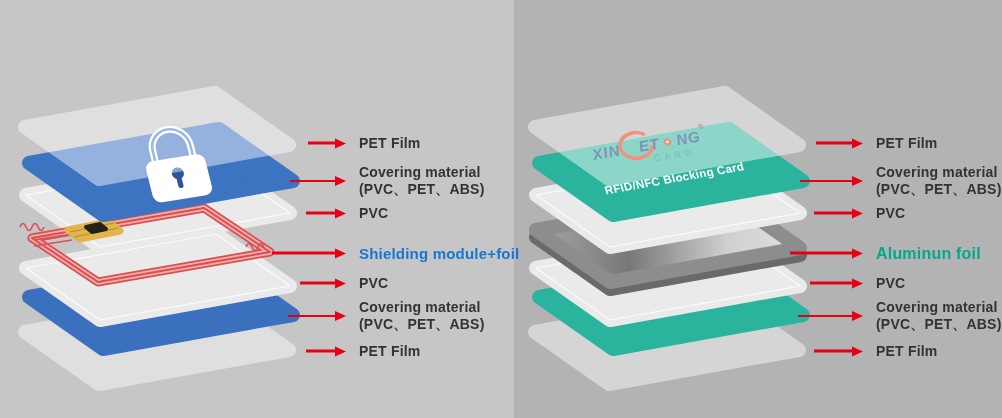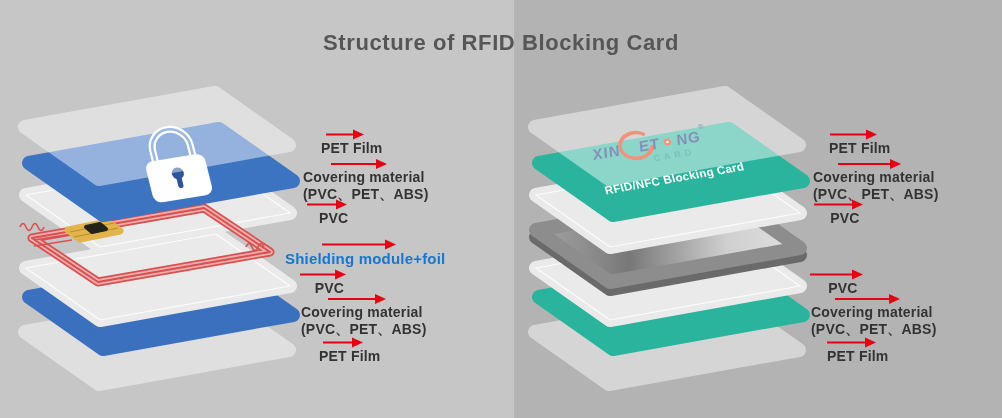--- a/index.html
+++ b/index.html
@@ -5,21 +5,21 @@
   html,body{margin:0;padding:0;}
   body{font-family:"Liberation Sans",sans-serif;}
   #canvas{position:relative;width:1002px;height:418px;overflow:hidden;background:#c5c5c5;}
   .bg-left{position:absolute;left:0;top:0;width:514px;height:418px;background:#c6c6c6;}
   .bg-right{position:absolute;left:514px;top:0;right:0;height:418px;background:#b3b3b3;}
   .title{position:absolute;top:30px;left:0;width:100%;text-align:center;
          font-size:22px;font-weight:700;color:#565656;letter-spacing:.6px;}
   .stack{position:absolute;top:80px;width:340px;height:338px;}
   #stackL{left:2px;}
   #stackR{left:512px;}
-  .row{position:absolute;display:flex;align-items:center;transform:translateY(-50%);flex-direction:column;}
+  .row{position:absolute;display:flex;align-items:center;transform:translateY(-50%);}
   .arrow{display:flex;align-items:center;}
   .shaft{height:2.5px;background:#e60014;}
   .head{width:0;height:0;border-left:11px solid #e60014;border-top:5.5px solid transparent;border-bottom:5.5px solid transparent;}
   .lbl{margin-left:13px;font-size:14px;font-weight:700;color:#333;letter-spacing:.2px;line-height:17px;white-space:nowrap;}
   .lbl span{display:block;}
   
   .lr1{left:308px;top:143px}.lr1 .shaft{width:27px}
   .lr2{left:290px;top:181px}.lr2 .shaft{width:45px}
   .lr3{left:306px;top:213px}.lr3 .shaft{width:29px}
   .lr4{left:272px;top:253px}.lr4 .shaft{width:63px}
@@ -35,21 +35,20 @@
   .rr6{left:798px;top:316px}.rr6 .shaft{width:54px}
   .rr7{left:814px;top:351px}.rr7 .shaft{width:38px}
 </style>
 </head>
 <body>
 
 <div id="canvas">
   <div class="bg-left"></div>
   <div class="bg-right"></div>
 
-  <div class="title">Structure of RFID Blocking Card</div>
 
   <svg id="stackL" class="stack" viewBox="0 0 340 338">
     <defs>
       <path id="cardL" d="M0 0 L190 -34 L264 18 L74 52 Z"></path>
     </defs>
 
     <g opacity="0.45">
       <use href="#cardL" x="23" y="252" fill="#ffffff" stroke="#ffffff" stroke-width="14" stroke-linejoin="round"></use>
     </g>
 
@@ -226,20 +225,29 @@
   </div>
   <div class="row rr3">
     <div class="arrow">
         <div class="shaft"></div>
         <div class="head"></div>
       </div>
     <div class="lbl">
         <span>PVC</span>
       </div>
   </div>
+  <div class="row rr4">
+    <div class="arrow">
+        <div class="shaft"></div>
+        <div class="head"></div>
+      </div>
+    <div class="lbl">
+        <span style="color:#00a88e;font-size:16px">Aluminun foil</span>
+      </div>
+  </div>
   <div class="row rr5">
     <div class="arrow">
         <div class="shaft"></div>
         <div class="head"></div>
       </div>
     <div class="lbl">
         <span>PVC</span>
       </div>
   </div>
   <div class="row rr6">

